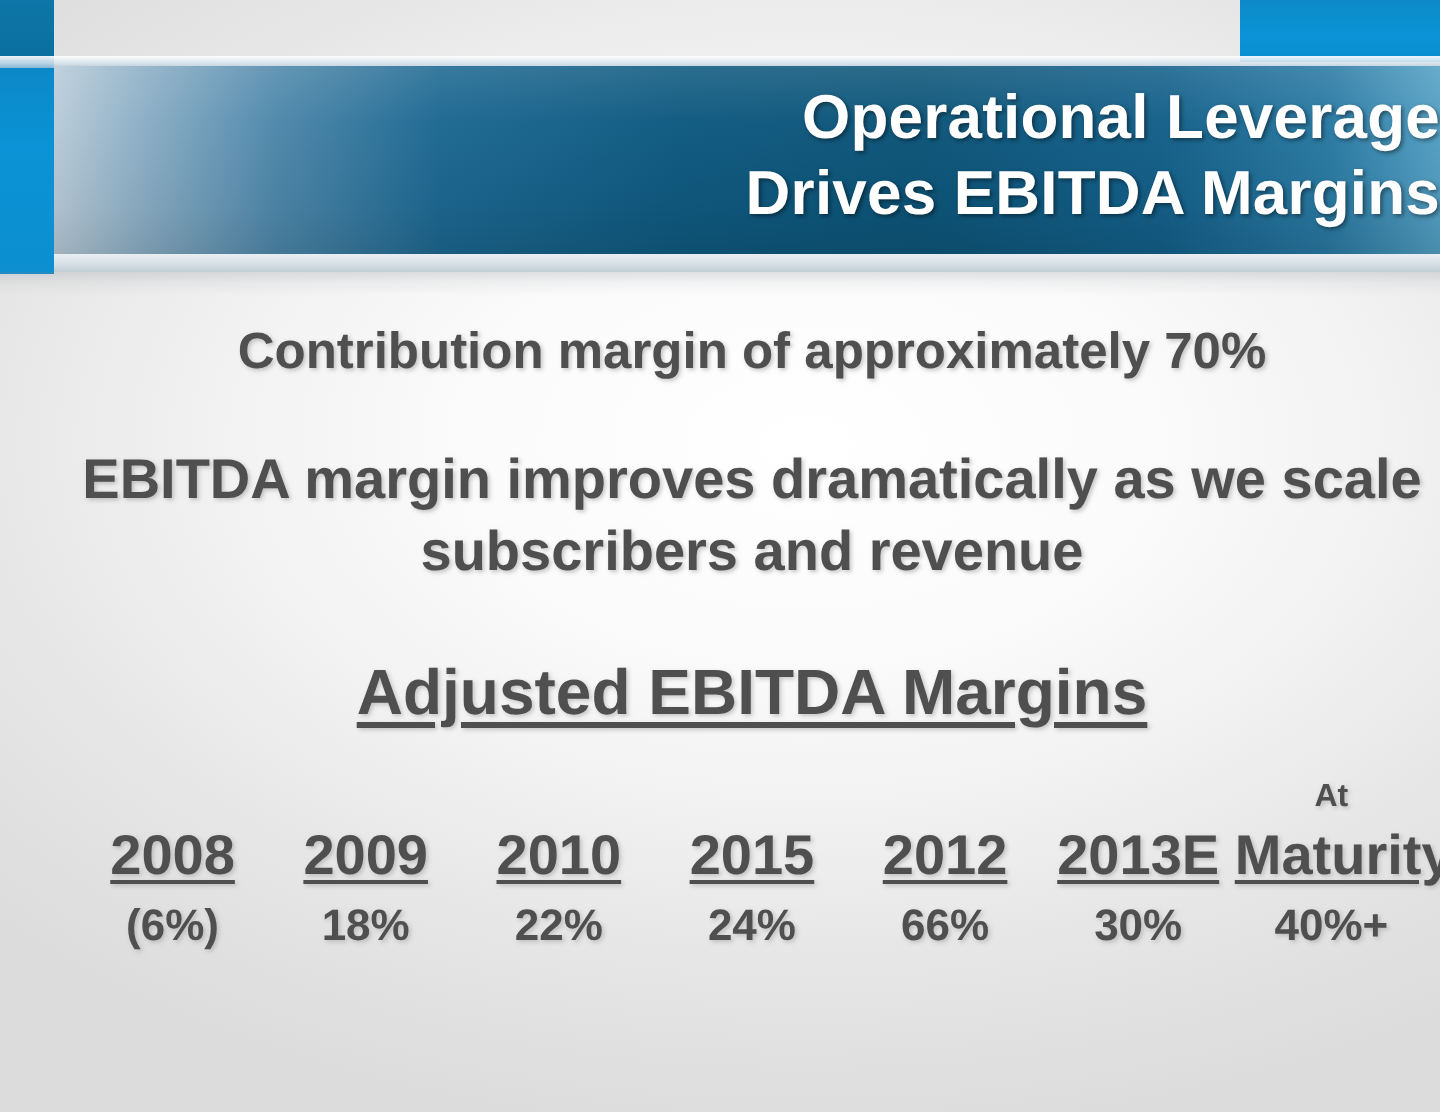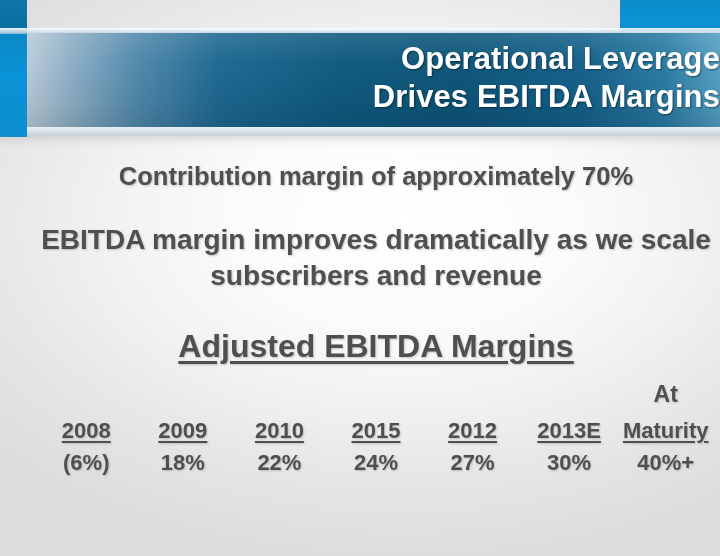--- a/index.html
+++ b/index.html
@@ -212,27 +212,27 @@
   .margins-table td {
     text-align: center;
     padding: 0;
     color: #4f4f4f;
     font-weight: bold;
     text-shadow: 1px 1px 2px rgba(150,150,150,0.5);
   }
 
   .superhead-cell {
     height: 34px;
-    font-size: 23px;
+    font-size: 16px;
     vertical-align: bottom;
   }
 
   .head-cell {
     height: 36px;
-    font-size: 22px;
+    font-size: 28px;
     vertical-align: bottom;
     padding-bottom: 2px;
   }
 
   .head-cell span {
     text-decoration: underline;
     text-underline-offset: 3px;
   }
 
   .value-cell {
@@ -284,21 +284,21 @@
         <td class="head-cell"><span>2015</span></td>
         <td class="head-cell"><span>2012</span></td>
         <td class="head-cell"><span>2013E</span></td>
         <td class="head-cell"><span>Maturity</span></td>
       </tr>
       <tr>
         <td class="value-cell">(6%)</td>
         <td class="value-cell">18%</td>
         <td class="value-cell">22%</td>
         <td class="value-cell">24%</td>
-        <td class="value-cell">27%</td>
+        <td class="value-cell">66%</td>
         <td class="value-cell">30%</td>
         <td class="value-cell">40%+</td>
       </tr>
     </tbody>
       </table>
 
   </div>
 </div>
 
 </body></html>

